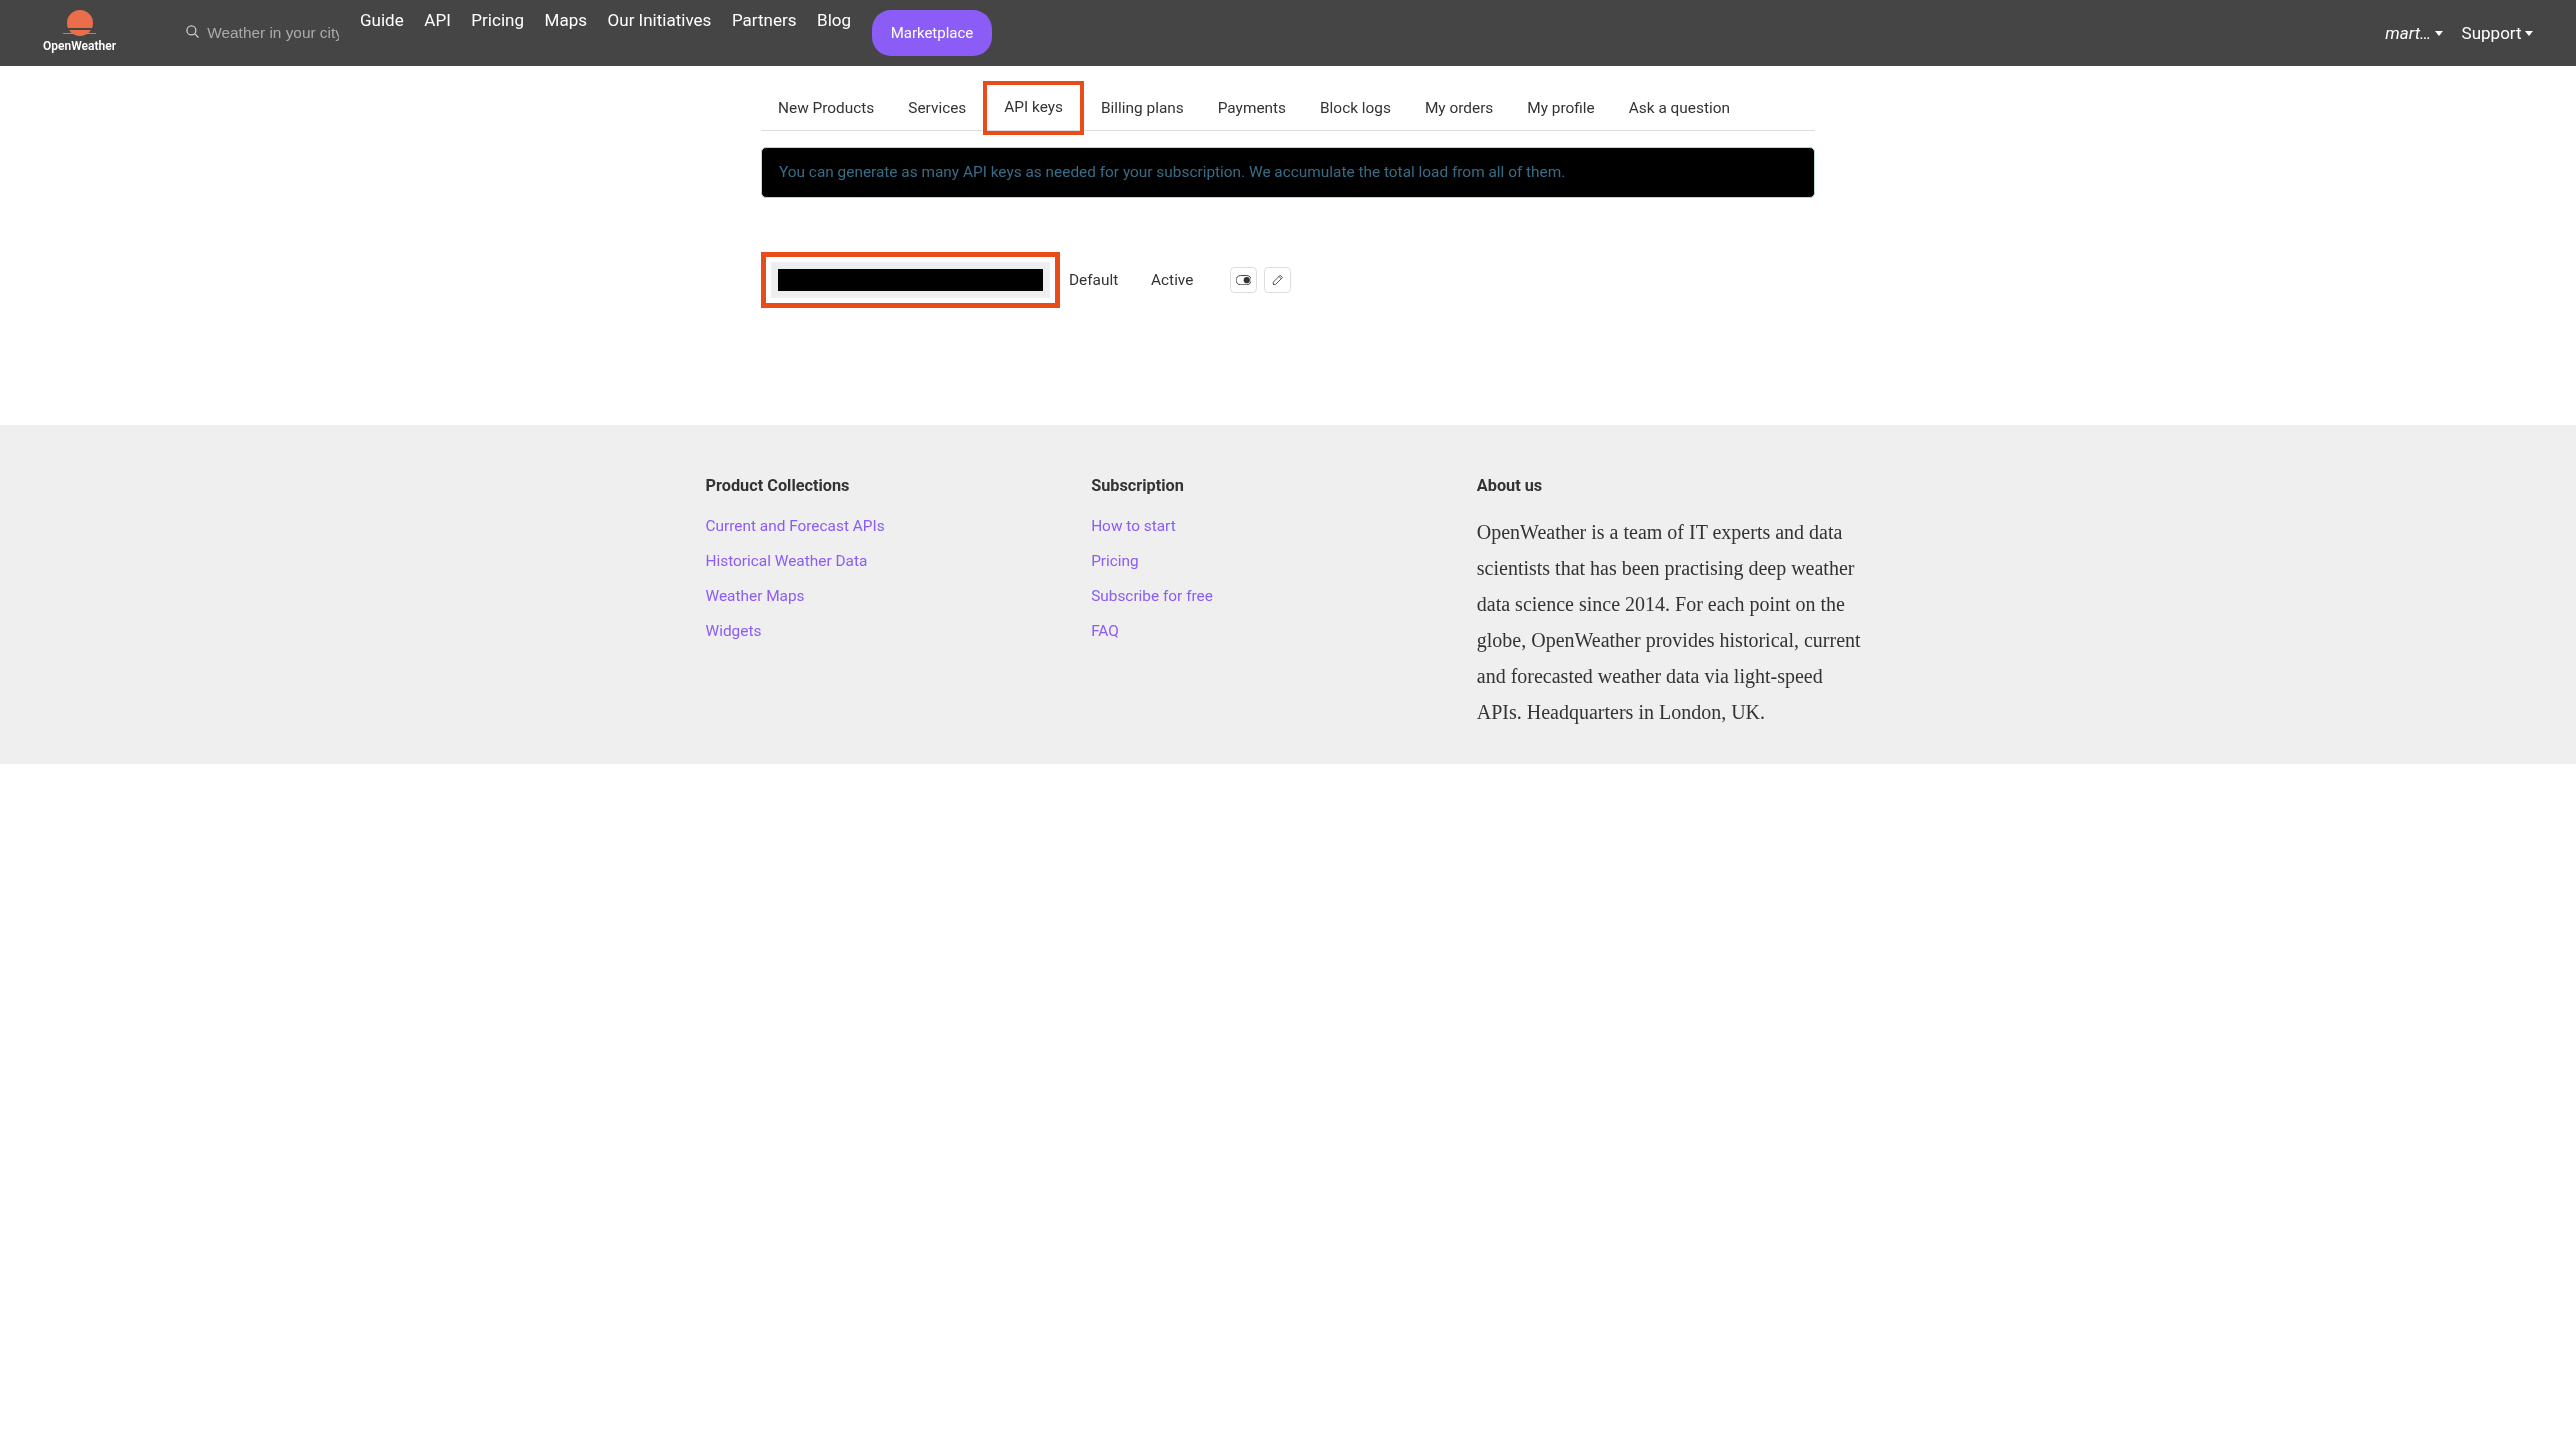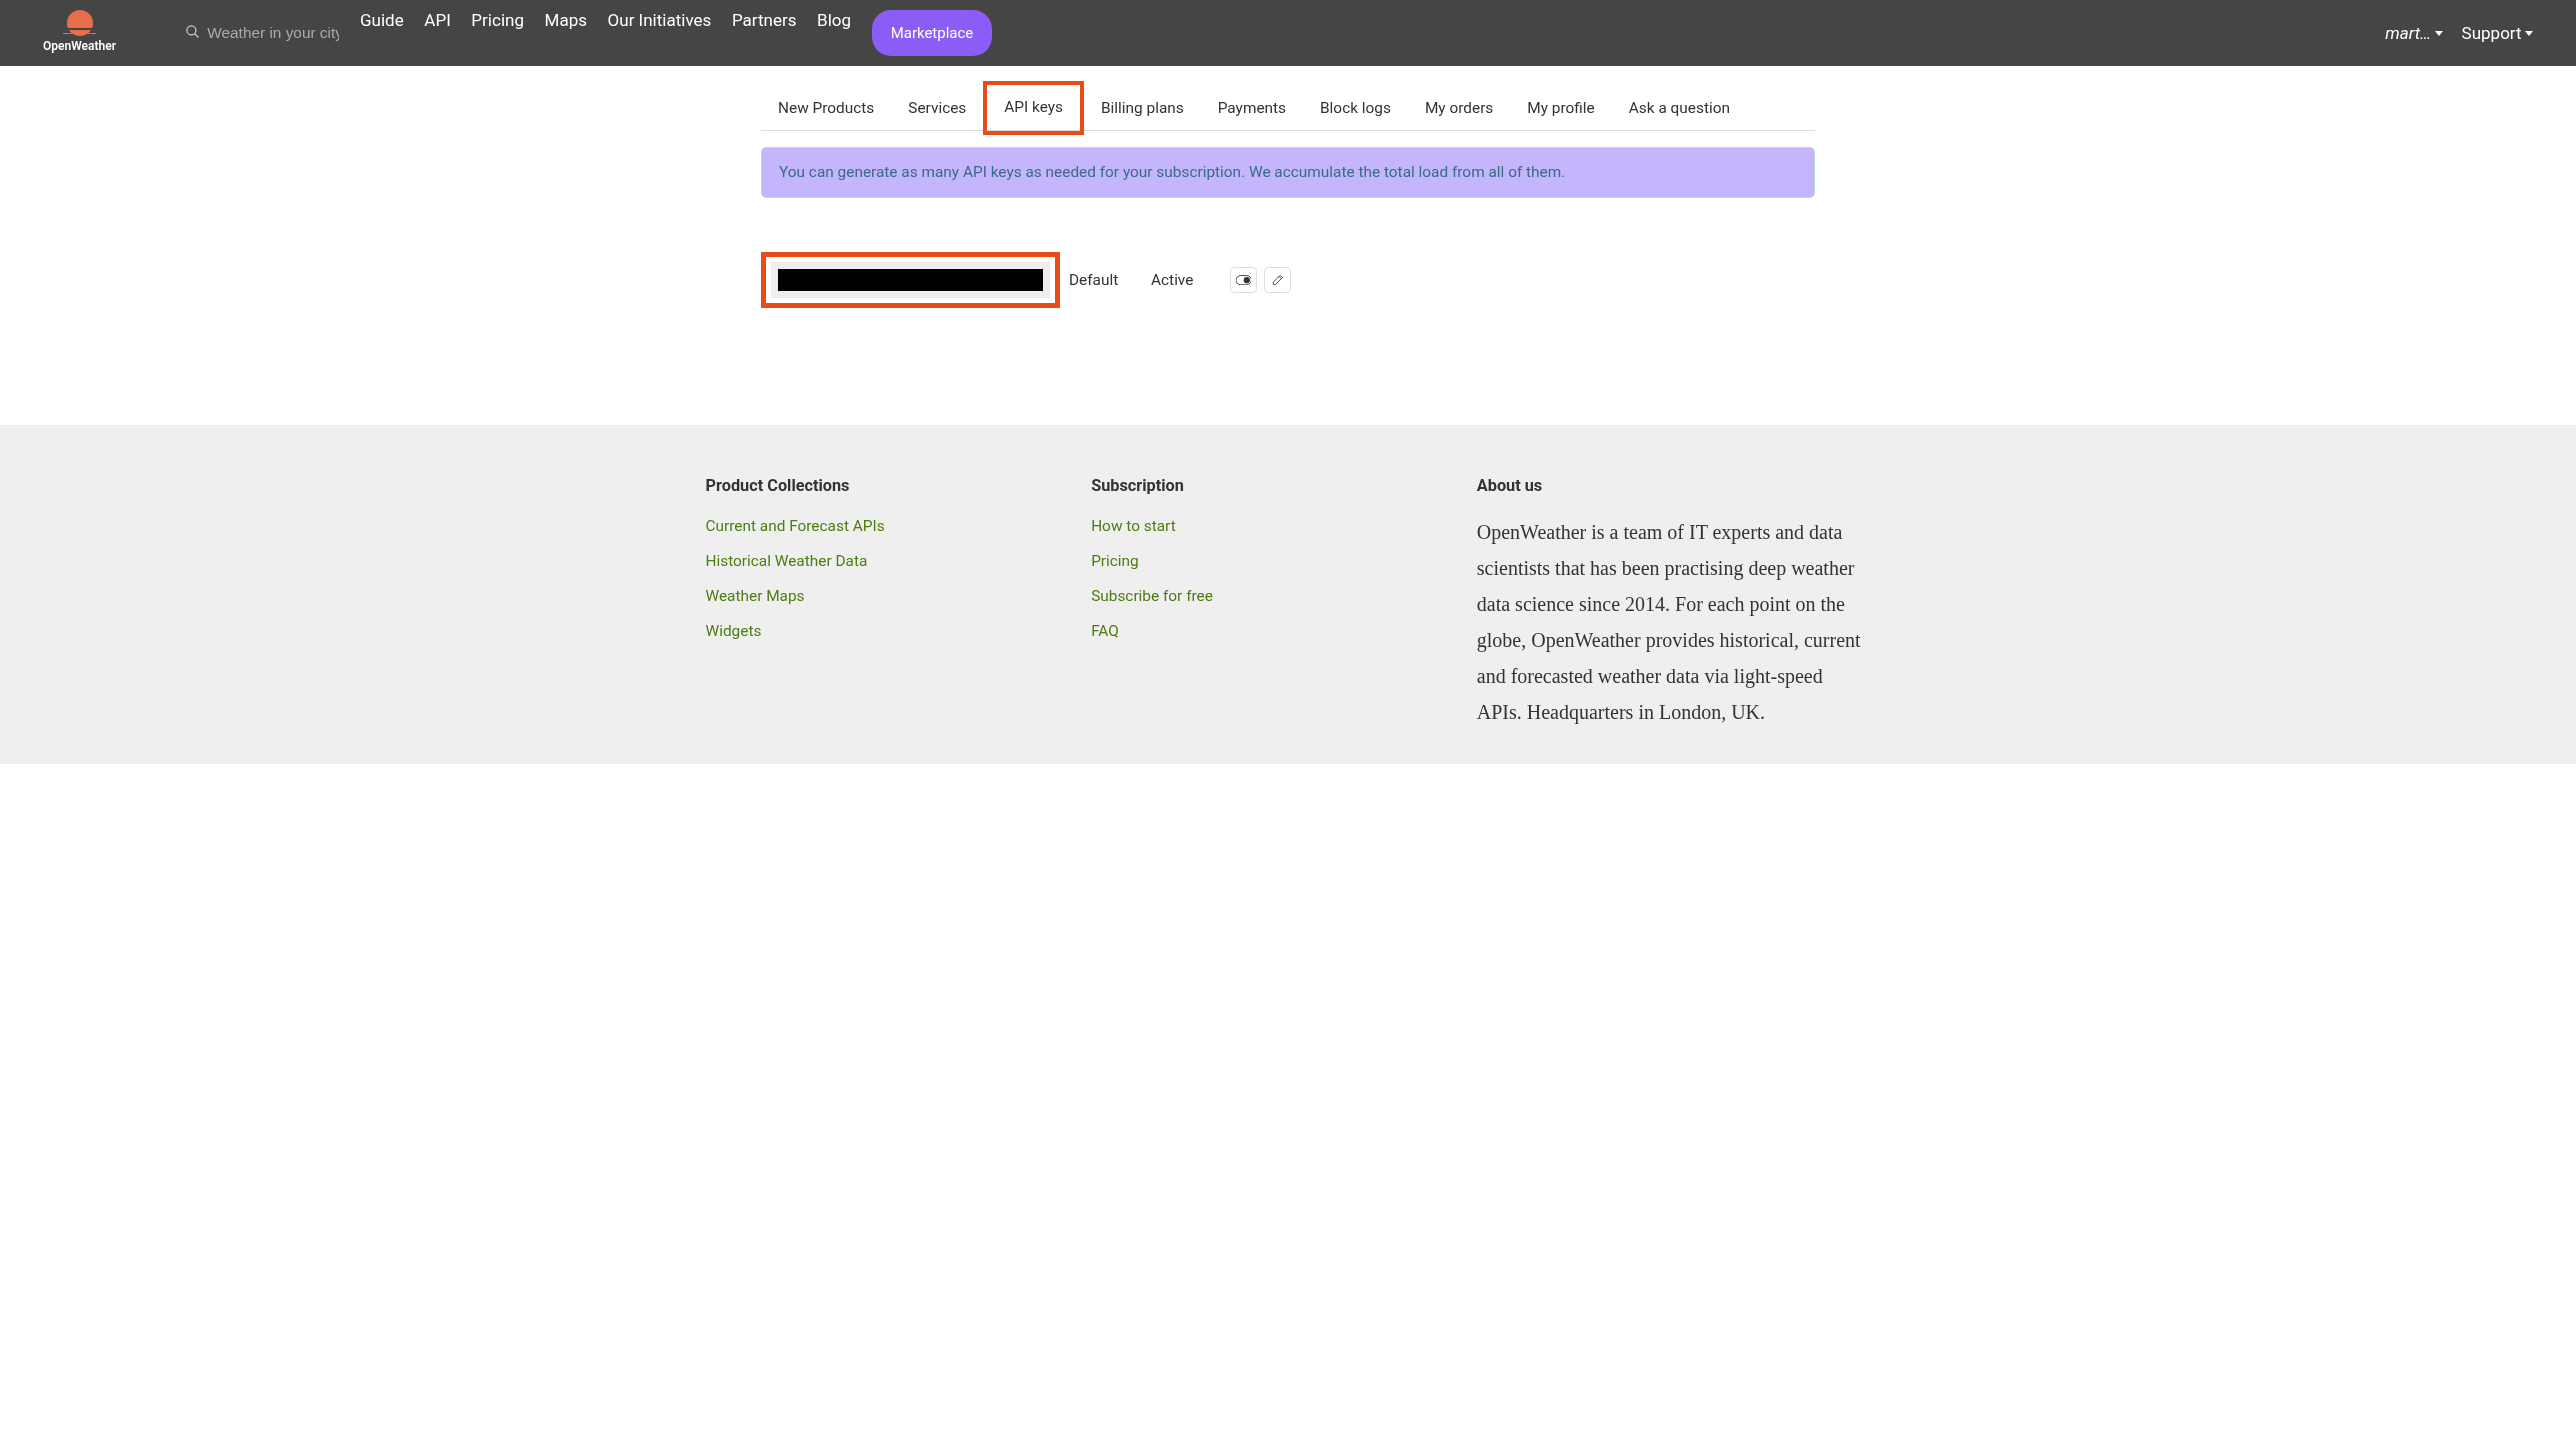--- a/index.html
+++ b/index.html
@@ -26,21 +26,21 @@
 .chevron { width: 0; height: 0; border-left: 4.3px solid transparent; border-right: 4.3px solid transparent; border-top: 5.1px solid #fff; }
 
 
 .tabs-wrap { max-width: 1088px; margin: 11px auto; padding: 0 17px; }
 .tabs { display: flex; border-bottom: 0.9px solid #ddd; margin-top: 19px; }
 .tab { padding: 13.7px 17px; font-size: 15.4px; color: #333; cursor: pointer; }
 .tab.highlighted { border: 4.3px solid #e84c1a; margin: -4.3px 0; }
 
 
 .alert { max-width: 1088px; margin: 15.4px auto 0; padding: 0 17px; }
-.alert-box { background: #c4b5fd; border: 0.9px solid #b8dcd4; border-radius: 5.1px; padding: 15.4px 17px; color: #396c86; font-size: 15.4px; }
+.alert-box { background: #000000; border: 0.9px solid #b8dcd4; border-radius: 5.1px; padding: 15.4px 17px; color: #396c86; font-size: 15.4px; }
 
 
 .content { max-width: 1088px; margin: 41px auto 0; padding: 0 17px; display: flex; gap: 86px; }
 .keys-table { flex: 1; }
 .keys-header { display: flex; border-bottom: 0.9px solid #e5e5e5; padding-bottom: 12px; }
 .col-key { width: 308px; font-size: 15.4px; font-weight: 700; padding-left: 10.3px; }
 .col-name { width: 82px; font-size: 15.4px; font-weight: 700; }
 .col-status { width: 79px; font-size: 15.4px; font-weight: 700; }
 .col-actions { font-size: 15.4px; font-weight: 700; }
 .keys-row { display: flex; align-items: center; padding: 13.7px 0; }
@@ -62,21 +62,21 @@
 .create-input::placeholder { color: #aaa; }
 .create-btn { background: #3a3a3a; color: #fff; border: none; border-radius: 19px; padding: 10.3px 19px; font-size: 15.4px; cursor: pointer; }
 
 
 .footer { background: #efefef; margin-top: 103px; padding: 51px 43px 34px; }
 .footer-cols { display: flex; gap: 51px; max-width: 1165px; margin: 0 auto; }
 .footer-col { flex: 1; }
 .footer-col.narrow { flex: 0.85; }
 .footer-col.wide { flex: 1; }
 .footer-heading { font-size: 16.3px; font-weight: 700; color: #333; margin-bottom: 19px; }
-.footer-link { display: block; font-size: 15.4px; color: #4d7c0f; text-decoration: none; margin-bottom: 10.3px; cursor: pointer; line-height: 1.6; }
+.footer-link { display: block; font-size: 15.4px; color: #8b5cf6; text-decoration: none; margin-bottom: 10.3px; cursor: pointer; line-height: 1.6; }
 .footer-text { font-size: 20px; color: #333; line-height: 1.8; font-family: Liberation Serif, serif; }
 </style>
 </head>
 <body>
 
 <div class="header">
   <div class="logo">
     <div class="logo-icon">
       <div class="logo-sun"></div>
       <div class="logo-horizon"></div>

